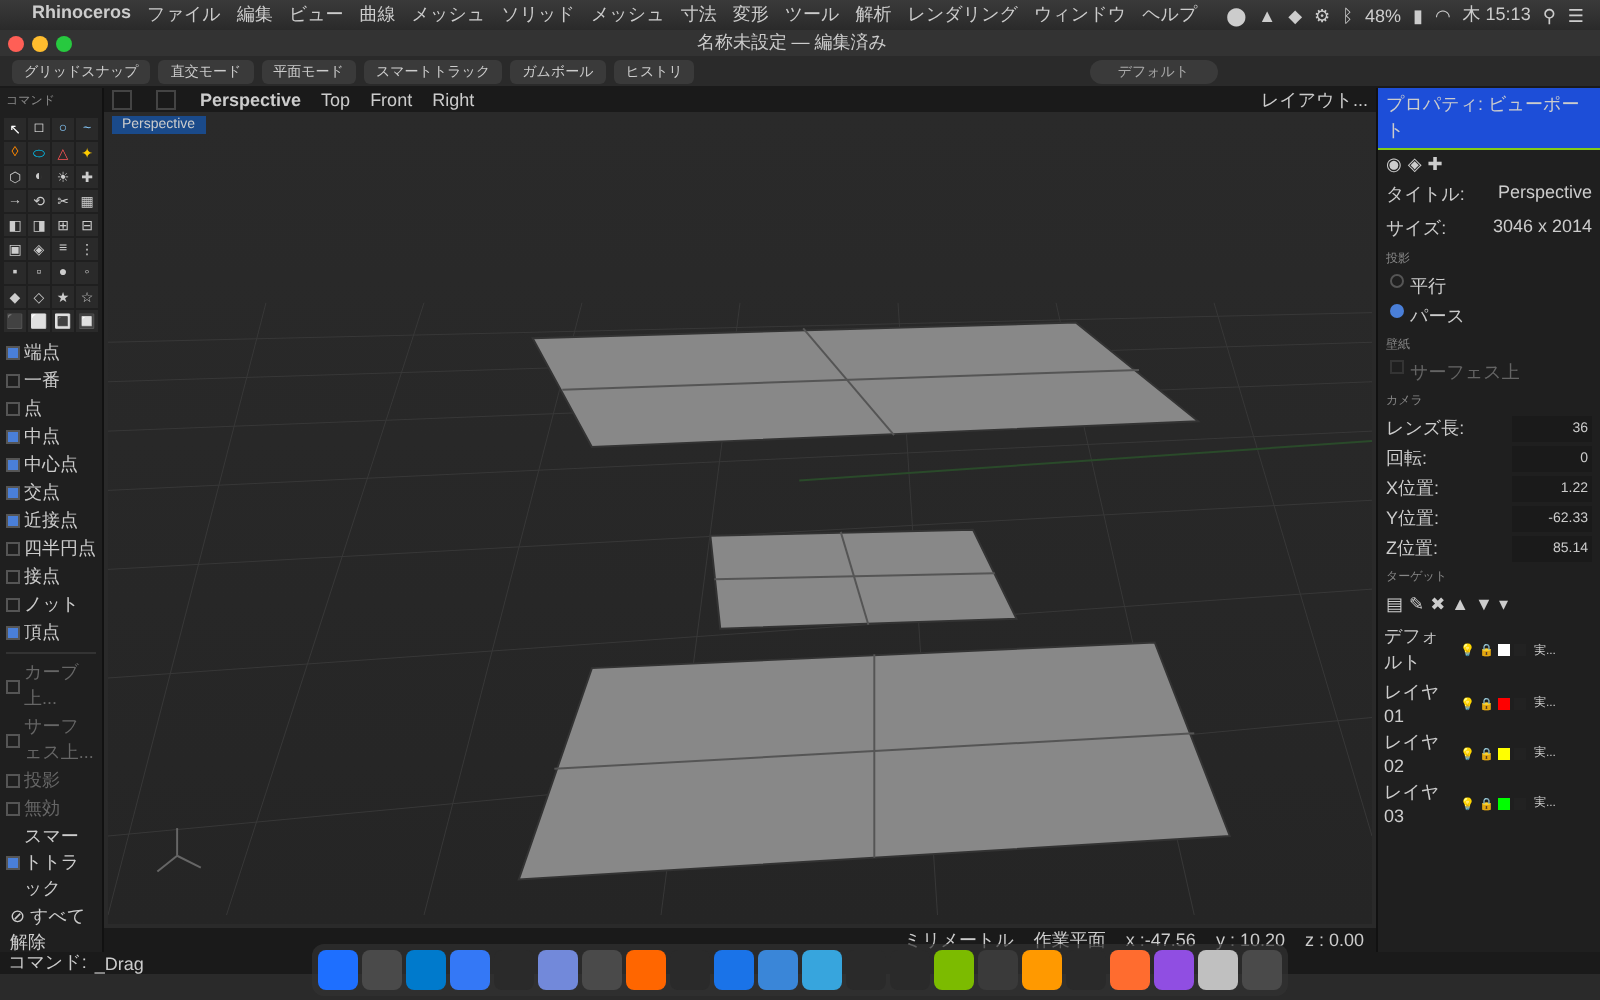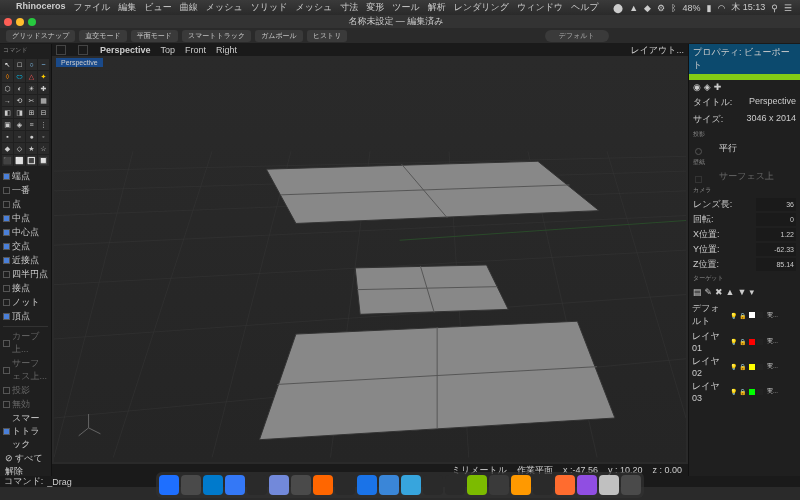--- a/index.html
+++ b/index.html
@@ -25,24 +25,24 @@
 .chk{width:7px;height:7px;border:1px solid #555;display:inline-block;flex-shrink:0}
 .chk.on{background:#4a7fd8}
 .center{flex:1;display:flex;flex-direction:column;background:#2a2a2a;position:relative}
 .viewtabs{height:12px;background:#1a1a1a;display:flex;align-items:center;padding:0 4px;gap:10px;font-size:7px}
 .viewtabs .ic{width:10px;height:10px;border:1px solid #444;margin-right:2px}
 .vplabel{position:absolute;top:14px;left:4px;background:#1a4a8a;padding:1px 5px;font-size:7px;z-index:10}
 .viewport{flex:1;position:relative;overflow:hidden;background:linear-gradient(#2a2a2a,#252525);margin:2px}
 .viewport svg{width:100%;height:100%}
 .statusbar{height:12px;background:#1a1a1a;display:flex;align-items:center;justify-content:flex-end;gap:10px;padding:0 6px;font-size:7px}
 .right-col{width:112px;background:#1f1f1f;border-left:1px solid #111;display:flex;flex-direction:column;font-size:7px}
-.panel-head{background:#0c4a6e;padding:2px 4px;border-bottom:6px solid #84cc16}
+.panel-head{background:#1d4ed8;padding:2px 4px;border-bottom:1px solid #84cc16}
 .prop{display:flex;justify-content:space-between;padding:2px 4px}
 .section-lbl{padding:2px 4px;color:#888;font-size:6px}
-.radio-row{display:flex;gap:17px;align-items:flex-end;padding:1px 6px}
+.radio-row{display:flex;gap:3px;align-items:flex-start;padding:1px 6px}
 .rdot{width:7px;height:7px;border:1px solid #555;border-radius:50%}
 .rdot.on{background:#4a7fd8;border-color:#4a7fd8}
 .field{display:flex;justify-content:space-between;padding:1px 4px}
 .field input{width:40px;background:#1a1a1a;border:none;color:#ccc;font-size:7px;padding:1px 2px;text-align:right}
 .layers{padding:2px 3px}
 .layer-row{display:flex;align-items:center;gap:2px;padding:1px 0}
 .swatch{width:6px;height:6px}
 .bulb{color:#ffcc00;font-size:6px}
 .dock{position:absolute;bottom:2px;left:50%;transform:translateX(-50%);display:flex;gap:2px;background:rgba(50,50,50,.7);padding:3px;border-radius:6px}
 .dock-ic{width:20px;height:20px;border-radius:4px}
@@ -296,20 +296,24 @@
       </div>
     <div class="prop">
         <span>サイズ:</span>
         <span>3046 x 2014</span>
       </div>
     <div class="section-lbl">投影</div>
     <div class="radio-row">
         <span class="rdot"></span>
         <span>平行</span>
       </div>
+    <div class="radio-row">
+        <span class="rdot on"></span>
+        <span>パース</span>
+      </div>
     <div class="section-lbl">壁紙</div>
     <div class="radio-row" style="opacity:.4">
         <span class="chk"></span>
         <span>サーフェス上</span>
       </div>
     <div class="section-lbl">カメラ</div>
     <div class="field">
         <span>レンズ長:</span>
         <input value="36" style="">
       </div>

